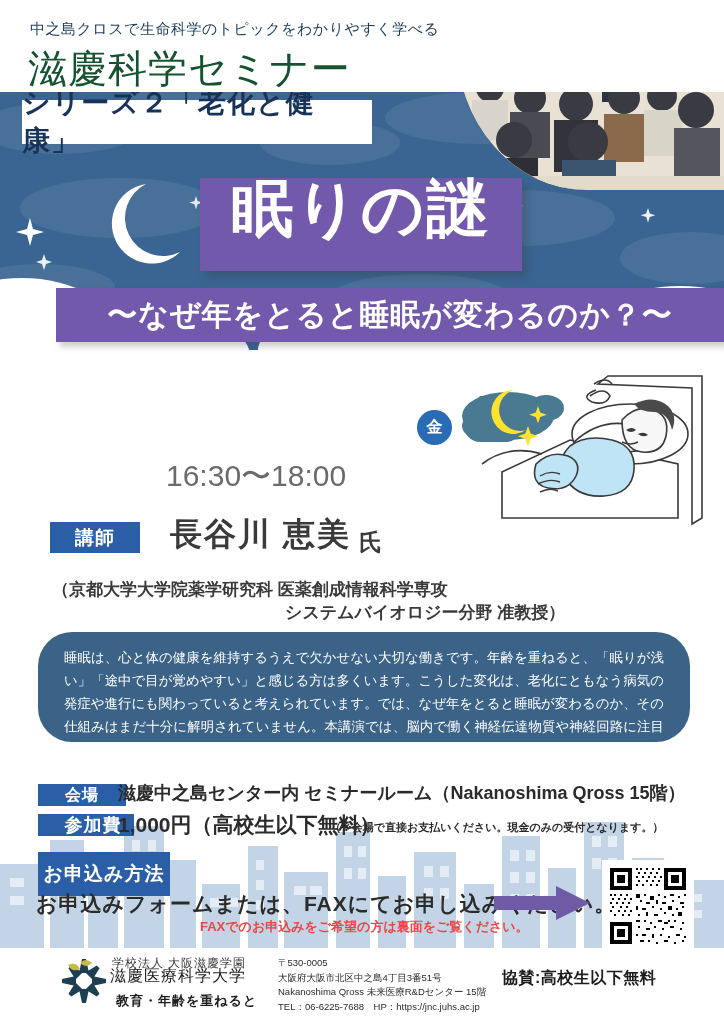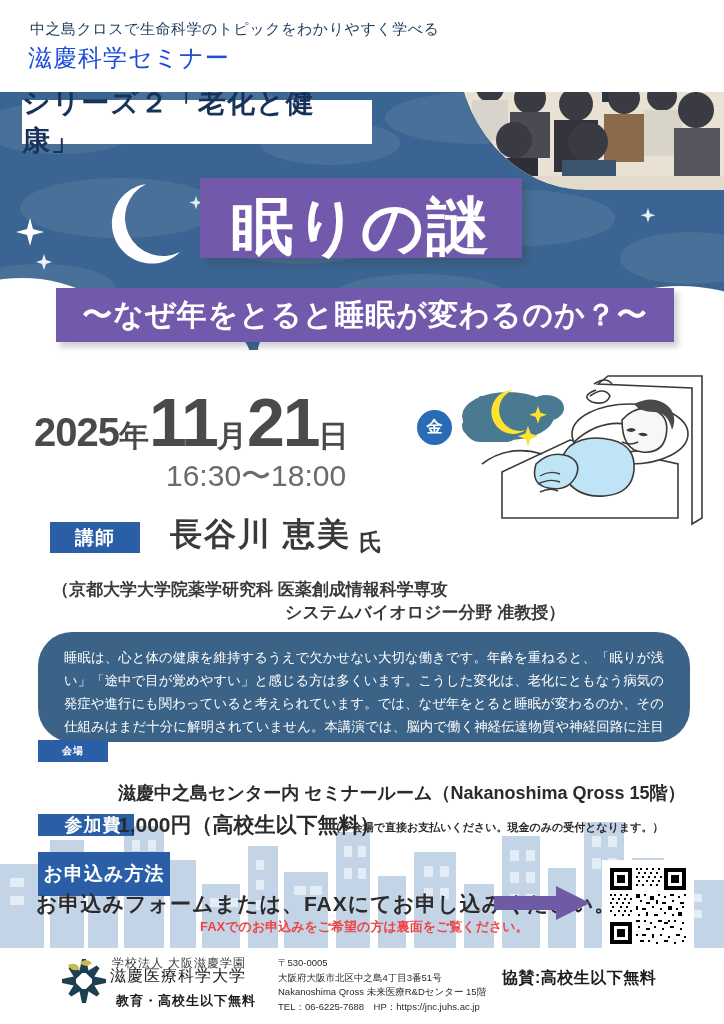--- a/index.html
+++ b/index.html
@@ -8,45 +8,45 @@
     background:#ffffff;
     font-family:"Liberation Sans","DejaVu Sans",sans-serif;
     overflow:hidden;position:relative;
   }
   .poster{position:relative;width:724px;height:1024px;overflow:hidden;background:#fff;}
 
   
   .header{position:absolute;left:0;top:0;width:724px;height:92px;background:#ffffff;z-index:6;padding-left:19px;}
   .header-sub{position:absolute;left:30px;top:20px;font-size:15px;color:#1d3c5c;letter-spacing:0.5px;
                font-family:"Liberation Serif","DejaVu Serif",serif;font-weight:400;}
-  .header-title{position:absolute;left:28px;top:42px;font-size:24px;color:#1d4ed8;letter-spacing:1px;
+  .header-title{position:absolute;left:28px;top:42px;font-size:39px;color:#14532d;letter-spacing:1px;
                 font-family:"Liberation Serif","DejaVu Serif",serif;font-weight:400;}
 
   
   .photo{position:absolute;right:0;top:0;width:268px;height:190px;overflow:hidden;z-index:2;
          border-bottom-left-radius:130px 150px;background:#d8d2c6;}
   .photo svg{display:block;}
 
   
   .sky{position:absolute;left:0;top:88px;width:724px;height:268px;overflow:hidden;z-index:1;background:#3a6592;}
   .sky svg{display:block;}
 
   
   .series-box{position:absolute;left:22px;top:100px;width:350px;height:44px;background:#ffffff;z-index:5;
               display:flex;align-items:center;justify-content:center;}
   .series-box span{font-size:28px;font-weight:bold;color:#18335a;letter-spacing:1px;}
 
   
-  .title-box{position:absolute;left:200px;top:178px;width:322px;height:80px;background:#7259ab;z-index:5;
-             display:flex;align-items:flex-end;justify-content:center;
+  .title-box{position:absolute;left:200px;top:178px;width:322px;height:93px;background:#7259ab;z-index:5;
+             display:flex;align-items:flex-start;justify-content:center;
              box-shadow:5px 6px 7px rgba(60,60,60,0.30);}
   .title-box span{font-size:62px;font-weight:bold;color:#ffffff;letter-spacing:2px;line-height:1;}
 
   
-  .subtitle-box{position:absolute;left:56px;top:288px;width:618px;height:54px;background:#7259ab;z-index:5;
+  .subtitle-box{position:absolute;left:56px;top:288px;width:668px;height:54px;background:#7259ab;z-index:5;
                 display:flex;align-items:center;justify-content:center;
                 box-shadow:4px 5px 6px rgba(60,60,60,0.25);}
   .subtitle-box span{font-size:30px;font-weight:bold;color:#ffffff;letter-spacing:1px;}
 
   
   .date-row{position:absolute;left:34px;top:388px;z-index:5;display:flex;align-items:baseline;color:#4a4a4a;}
   .d-year{font-size:40px;font-weight:bold;letter-spacing:-1px;}
   .d-kanji-y{font-size:30px;font-weight:bold;}
   .d-big{font-size:68px;font-weight:bold;letter-spacing:-2px;line-height:1;}
   .d-mid{font-size:30px;font-weight:bold;}
@@ -71,21 +71,21 @@
         border-radius:34px;z-index:5;box-sizing:border-box;padding:14px 26px 10px 26px;}
   .desc p{margin:0;color:#ffffff;font-size:13.4px;line-height:1.72;text-align:justify;
           font-family:"Liberation Serif","DejaVu Serif",serif;}
 
   
   .city{position:absolute;left:0;top:806px;width:724px;height:142px;z-index:1;}
 
   
   .badge{position:absolute;background:#2a5fa8;color:#fff;font-weight:bold;z-index:5;
          display:flex;align-items:center;justify-content:center;letter-spacing:1px;}
-  .b-venue{left:38px;top:740px;width:70px;height:22px;font-size:10px;}
+  .b-venue{left:38px;top:784px;width:88px;height:22px;font-size:16px;}
   .b-fee{left:38px;top:814px;width:82px;height:22px;font-size:18px;padding-left:14px;}
   .b-apply{left:38px;top:852px;width:132px;height:44px;font-size:19px;}
   .t-venue{position:absolute;left:118px;top:781px;font-size:18px;font-weight:bold;color:#2b2b2b;z-index:5;}
   .t-fee{position:absolute;left:118px;top:811px;font-size:21px;font-weight:bold;color:#2b2b2b;z-index:5;}
   .t-fee-note{position:absolute;left:330px;top:820px;font-size:11px;font-weight:bold;color:#2b2b2b;z-index:5;}
   .t-apply{position:absolute;left:36px;top:890px;font-size:21px;font-weight:bold;color:#2b2b2b;z-index:5;letter-spacing:1px;}
   .t-apply-note{position:absolute;left:200px;top:918px;font-size:13px;font-weight:bold;color:#ef4444;z-index:5;}
 
   
   .arrow{position:absolute;left:494px;top:886px;width:96px;height:34px;z-index:5;}
@@ -200,28 +200,20 @@
   </div>
 
   <div class="title-box">
     <span>眠りの謎</span>
   </div>
 
   <div class="subtitle-box">
     <span>〜なぜ年をとると睡眠が変わるのか？〜</span>
   </div>
 
-  <div class="date-row">
-    <span class="d-year">2025</span>
-    <span class="d-kanji-y">年</span>
-    <span class="d-big">11</span>
-    <span class="d-mid">月</span>
-    <span class="d-big">21</span>
-    <span class="d-mid">日</span>
-  </div>
   <div class="dow">金</div>
   <div class="time">16:30〜18:00</div>
 
   <div class="illus">
     <svg width="262" height="160" viewBox="0 0 262 160">
       <g>
         <path d="M18 28 h46 a16 16 0 0 1 0 32 h-6 a14 14 0 0 1 -14 14 h-26 a16 16 0 0 1 0 -32 h-2 a10 10 0 0 1 2 -14 z" fill="#4a7a92"></path>
         <ellipse cx="46" cy="48" rx="46" ry="24" fill="#4a7a92"></ellipse>
         <ellipse cx="84" cy="40" rx="18" ry="13" fill="#4a7a92"></ellipse>
         <ellipse cx="16" cy="58" rx="16" ry="12" fill="#4a7a92"></ellipse>
@@ -487,21 +479,21 @@
           <path d="M20 -2 v4 l-13 3 v-10 z"></path>
         </g>
         <path d="M-16 -16 q8 -4 12 4 q-8 4 -12 -4 z" fill="#c9b94a"></path>
         <path d="M-4 -18 q6 -6 12 0 q-6 6 -12 0 z" fill="#c9b94a"></path>
         <circle cx="0" cy="0" r="4" fill="#ffffff"></circle>
       </g>
     </svg>
   </div>
   <div class="logo-t1">学校法人 大阪滋慶学園</div>
   <div class="logo-t2">滋慶医療科学大学</div>
-  <div class="logo-t3">教育・高校生以下無料</div>
+  <div class="logo-t3">教育・年齢を重ねると</div>
   <div class="addr">
     <div>〒530-0005</div>
     <div>大阪府大阪市北区中之島4丁目3番51号</div>
     <div>Nakanoshima Qross 未来医療R&amp;Dセンター 15階</div>
     <div>TEL：06-6225-7688　HP：https://jnc.juhs.ac.jp</div>
   </div>
   <div class="sponsor">協賛:高校生以下無料</div>
 
 </div>
 

